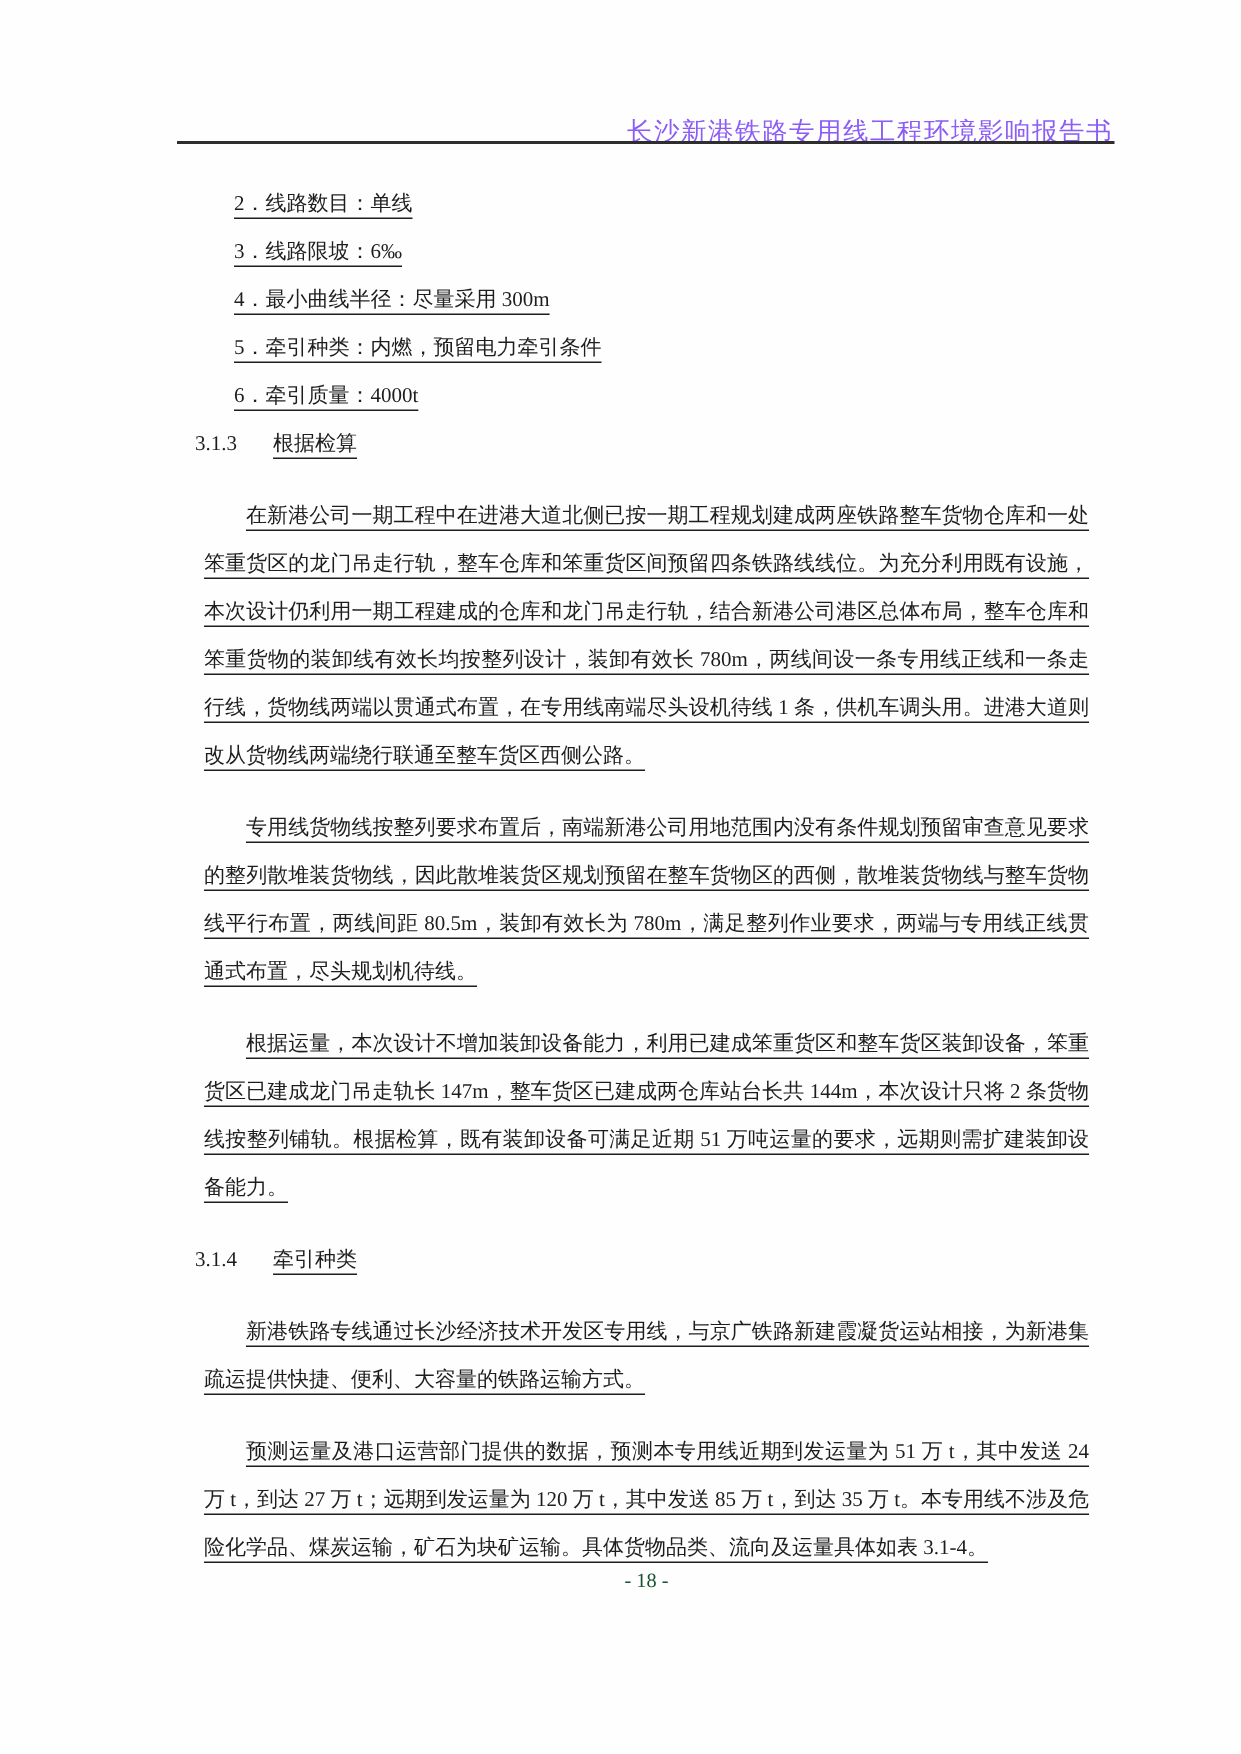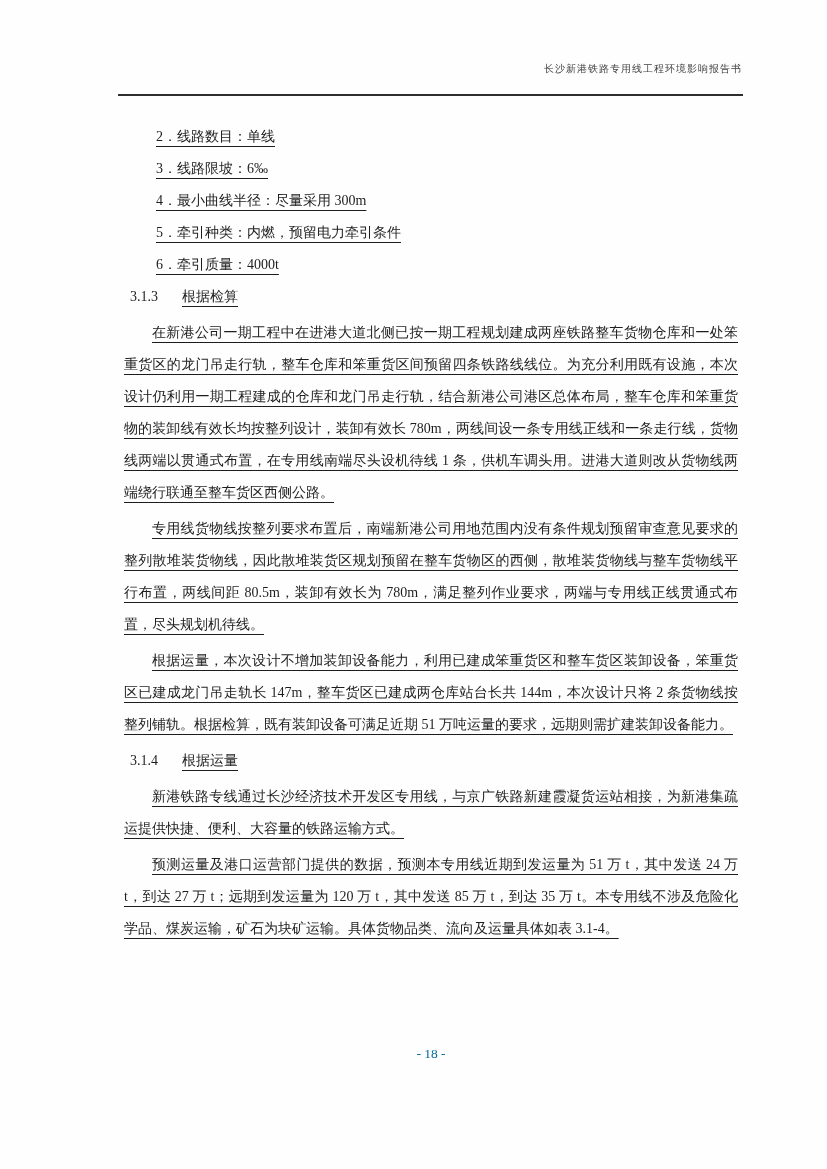--- a/index.html
+++ b/index.html
@@ -11,27 +11,27 @@
     position: relative;
     width: 827px;
     height: 1169px;
     background: #fefefe;
     font-family: "Liberation Serif", "DejaVu Serif", serif;
     color: #1d1d1d;
     overflow: hidden;
   }
   .running-header {
     position: absolute;
-    top: 62px;
+    top: 76px;
     left: 120px;
     width: 622px;
     text-align: right;
-    font-size: 10px;
+    font-size: 17px;
     letter-spacing: 1px;
-    color: #404040;
+    color: #8b5cf6;
     white-space: nowrap;
   }
   .header-rule {
     position: absolute;
     top: 94px;
     left: 118px;
     width: 625px;
     height: 2px;
     background: #2e2e2e;
   }
@@ -57,34 +57,34 @@
     display: inline-block;
     margin-right: 24px;
     font-family: Liberation Serif, serif;
   }
   .heading .h-title {
     text-decoration: underline;
     text-underline-offset: 5px;
     text-decoration-thickness: 1.2px;
   }
   .para {
-    margin: 4px;
+    margin: 16px;
     text-indent: 2em;
     text-decoration: underline;
     text-underline-offset: 5px;
     text-decoration-thickness: 1.2px;
   }
   .footer {
     position: absolute;
     top: 1046px;
     left: 120px;
     width: 622px;
     text-align: center;
     font-size: 13.5px;
-    color: #0369a1;
+    color: #14532d;
   }
 </style>
 </head>
 <body>
 
 <div class="page">
 
   <div class="running-header">长沙新港铁路专用线工程环境影响报告书</div>
 
   <div class="header-rule"></div>
@@ -99,21 +99,21 @@
 
     <div class="heading">
       <span class="h-num">3.1.3</span><span class="h-title">根据检算</span>
     </div>
 
     <p class="para">在新港公司一期工程中在进港大道北侧已按一期工程规划建成两座铁路整车货物仓库和一处笨重货区的龙门吊走行轨，整车仓库和笨重货区间预留四条铁路线线位。为充分利用既有设施，本次设计仍利用一期工程建成的仓库和龙门吊走行轨，结合新港公司港区总体布局，整车仓库和笨重货物的装卸线有效长均按整列设计，装卸有效长 780m，两线间设一条专用线正线和一条走行线，货物线两端以贯通式布置，在专用线南端尽头设机待线 1 条，供机车调头用。进港大道则改从货物线两端绕行联通至整车货区西侧公路。</p>
     <p class="para">专用线货物线按整列要求布置后，南端新港公司用地范围内没有条件规划预留审查意见要求的整列散堆装货物线，因此散堆装货区规划预留在整车货物区的西侧，散堆装货物线与整车货物线平行布置，两线间距 80.5m，装卸有效长为 780m，满足整列作业要求，两端与专用线正线贯通式布置，尽头规划机待线。</p>
     <p class="para">根据运量，本次设计不增加装卸设备能力，利用已建成笨重货区和整车货区装卸设备，笨重货区已建成龙门吊走轨长 147m，整车货区已建成两仓库站台长共 144m，本次设计只将 2 条货物线按整列铺轨。根据检算，既有装卸设备可满足近期 51 万吨运量的要求，远期则需扩建装卸设备能力。</p>
 
     <div class="heading">
-      <span class="h-num">3.1.4</span><span class="h-title">根据运量</span>
+      <span class="h-num">3.1.4</span><span class="h-title">牵引种类</span>
     </div>
 
     <p class="para">新港铁路专线通过长沙经济技术开发区专用线，与京广铁路新建霞凝货运站相接，为新港集疏运提供快捷、便利、大容量的铁路运输方式。</p>
     <p class="para">预测运量及港口运营部门提供的数据，预测本专用线近期到发运量为 51 万 t，其中发送 24 万 t，到达 27 万 t；远期到发运量为 120 万 t，其中发送 85 万 t，到达 35 万 t。本专用线不涉及危险化学品、煤炭运输，矿石为块矿运输。具体货物品类、流向及运量具体如表 3.1-4。</p>
 
   </div>
 
   <div class="footer">- 18 -</div>
 
 </div>

